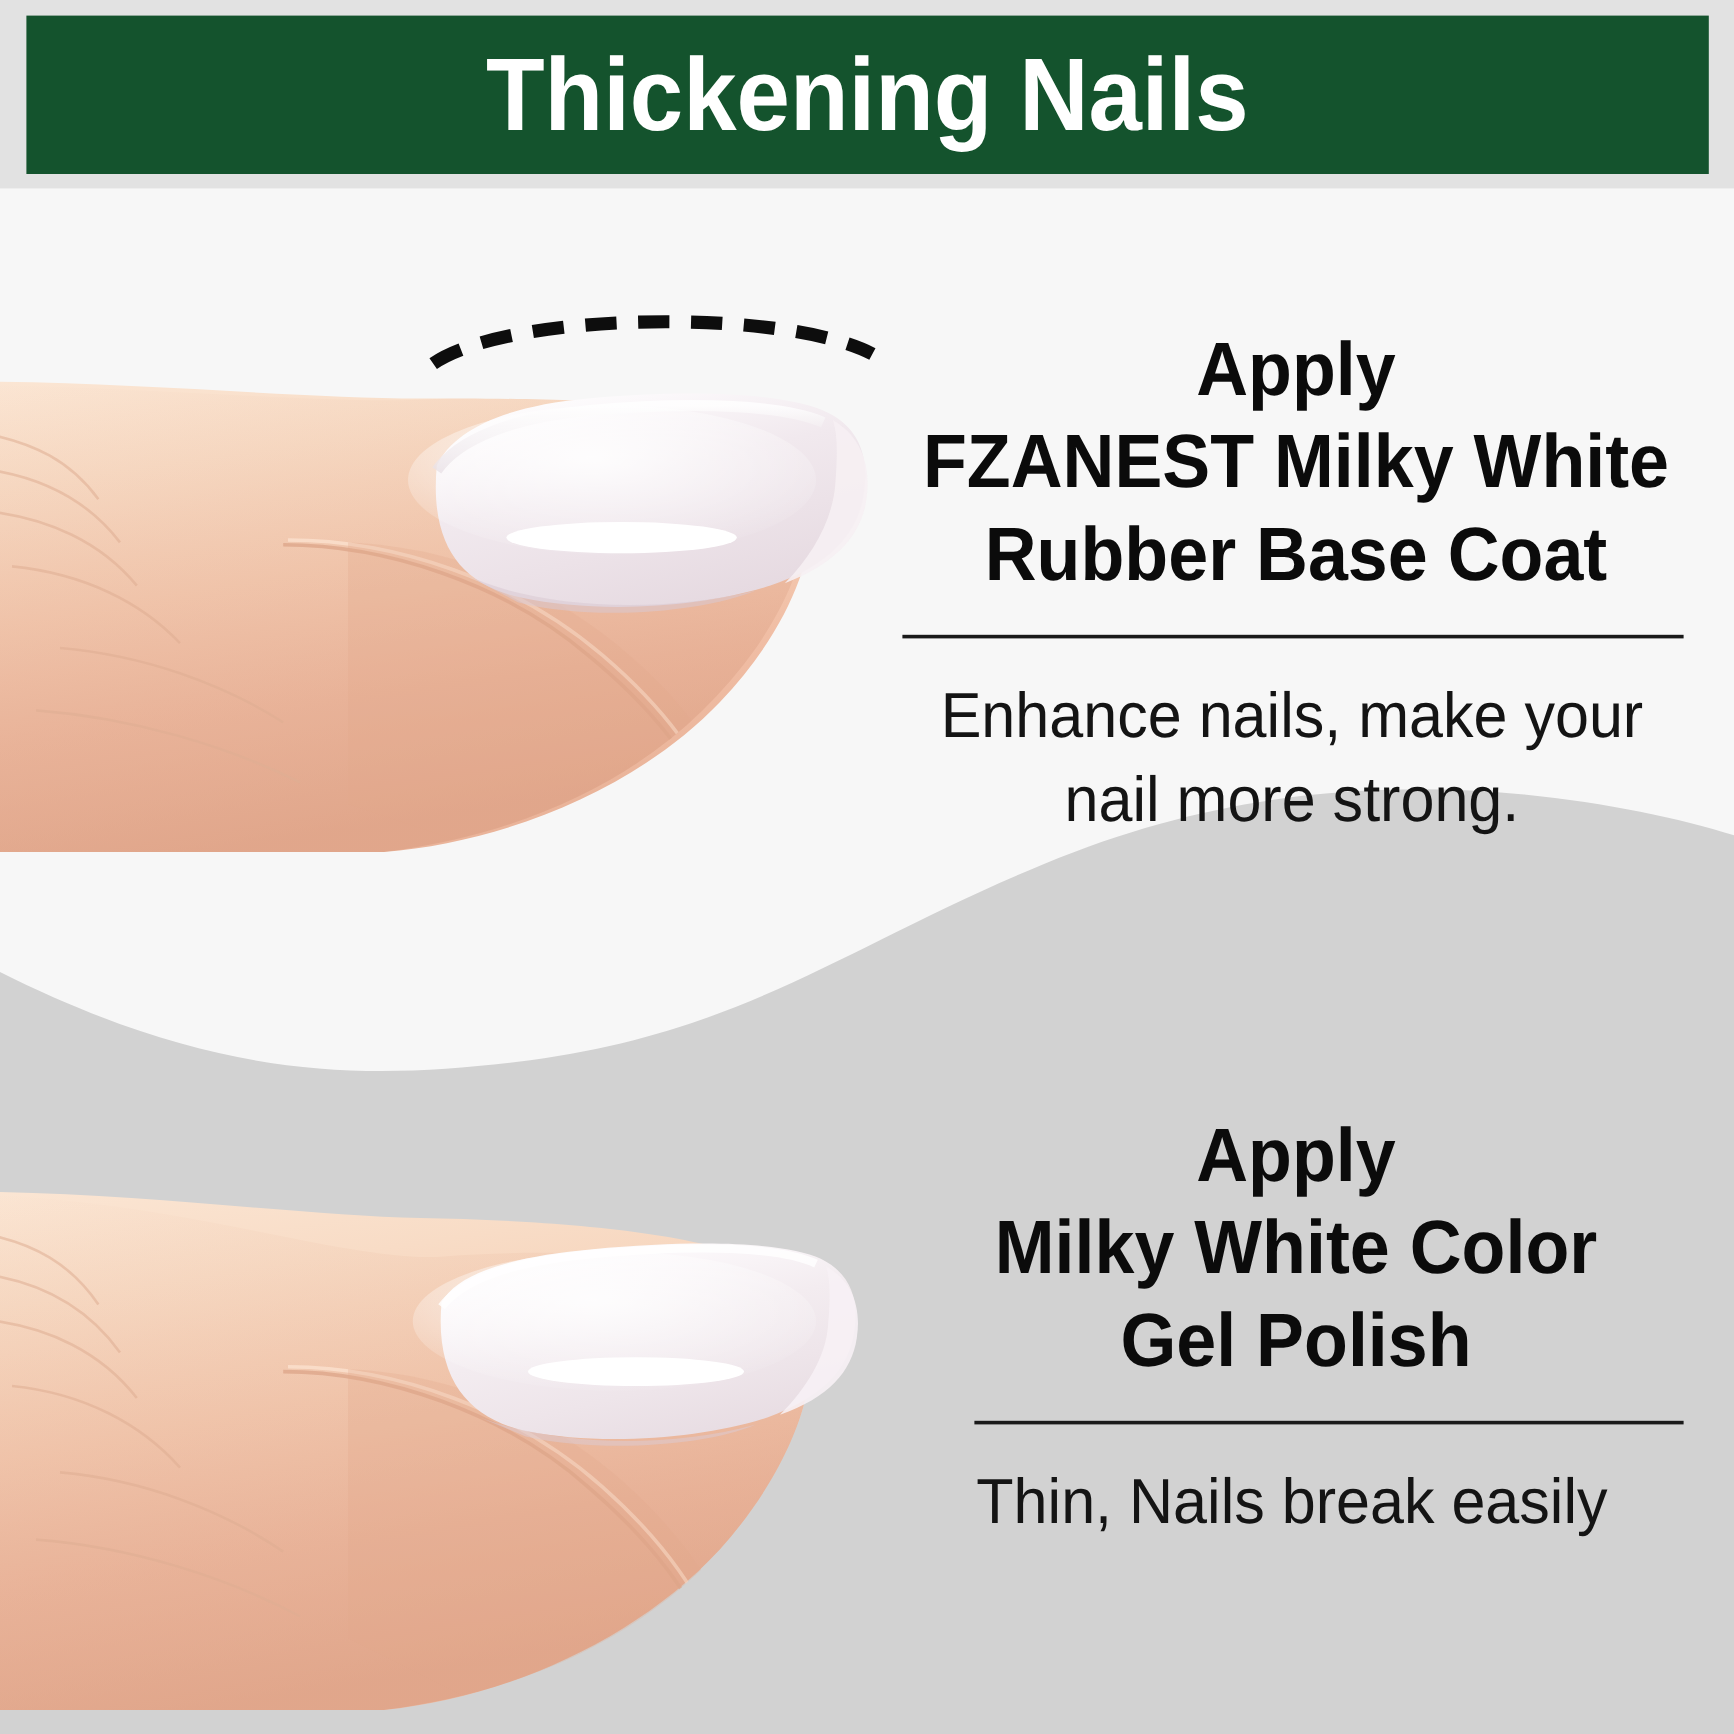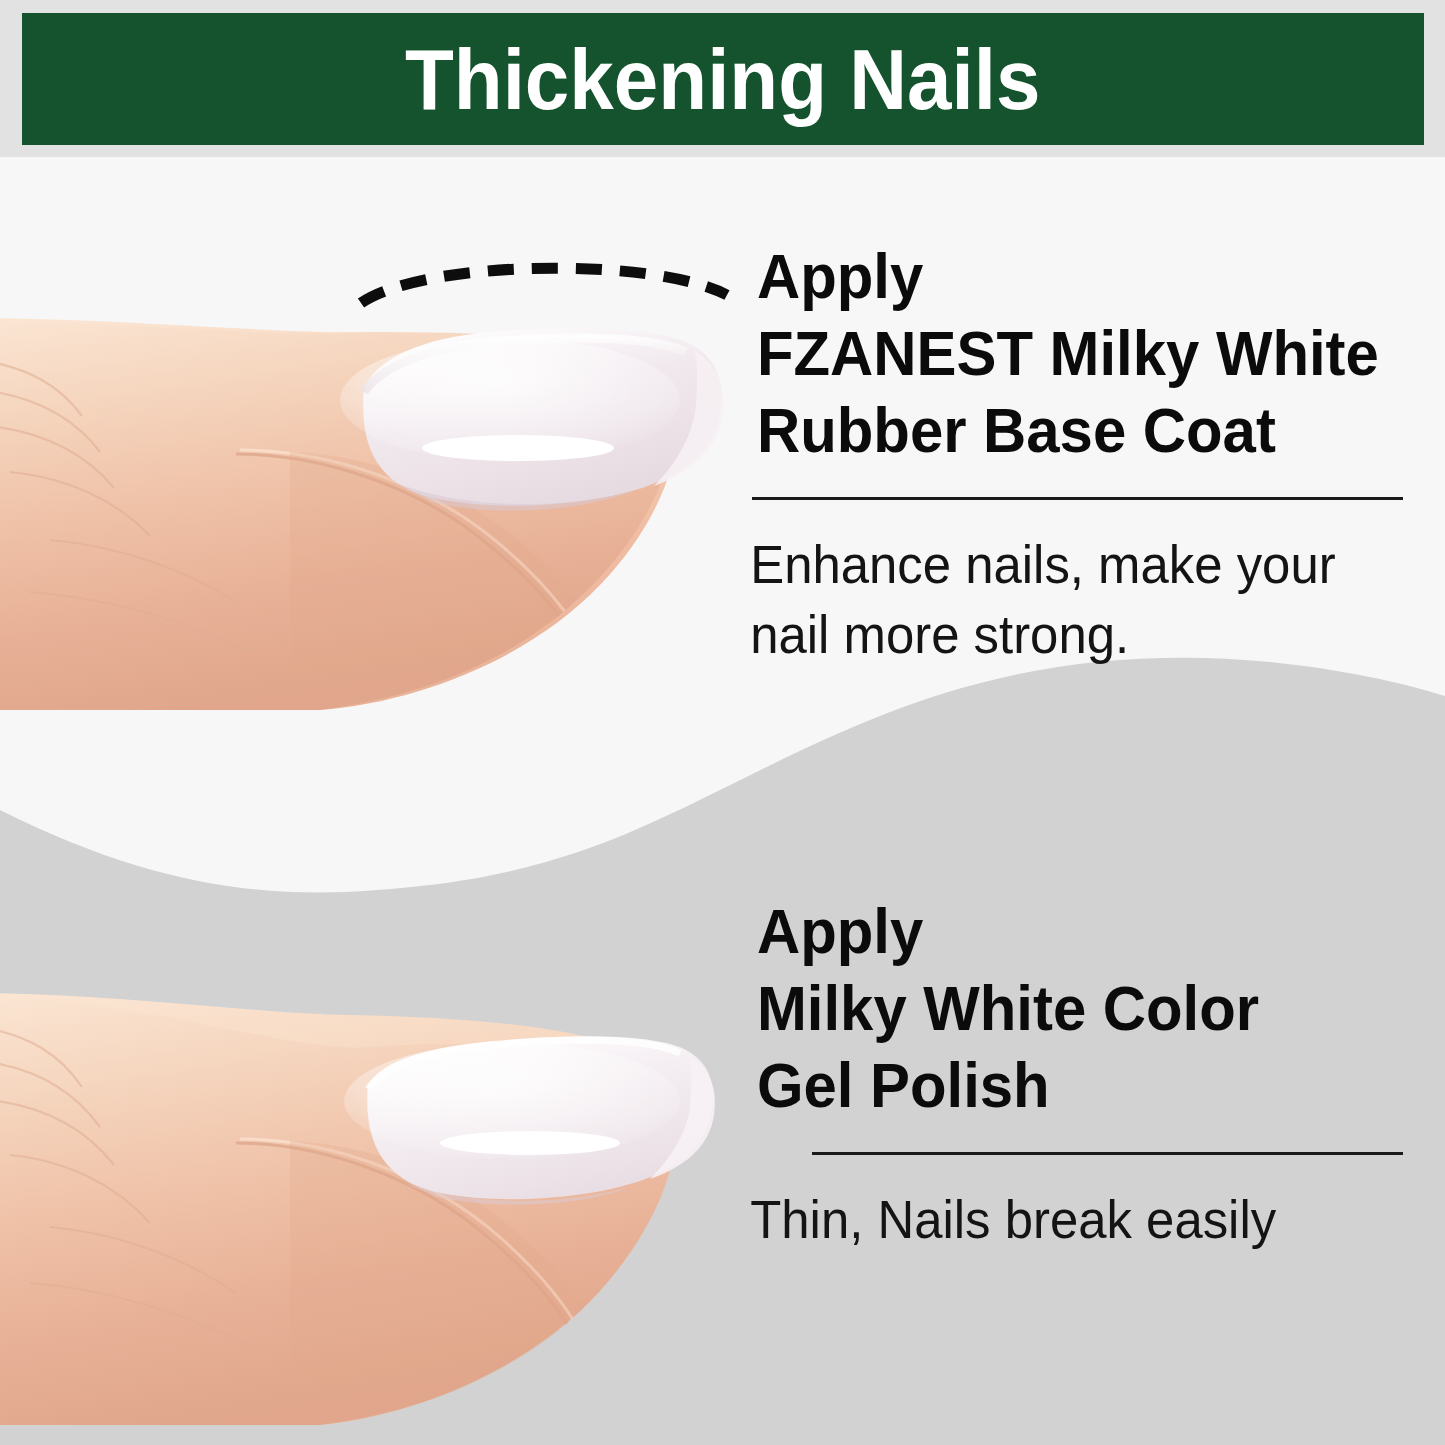--- a/index.html
+++ b/index.html
@@ -74,21 +74,22 @@
     left: 0;
     top: 900px;
     width: 1445px;
     height: 545px;
     background: #d2d2d2;
   }
 
   
   .copy-block {
     position: absolute;
-    text-align: left;
+    text-align: center;
+    margin-top: 32px;
   }
   .copy-top { right: 42px; top: 238px; width: 680px; }
   .copy-bottom { right: 42px; top: 893px; width: 680px; }
 
   .headline {
     font-family: "Liberation Sans Narrow", "Liberation Sans", sans-serif;
     font-weight: bold;
     color: #0b0b0b;
     font-size: 63px;
     line-height: 1.22;

